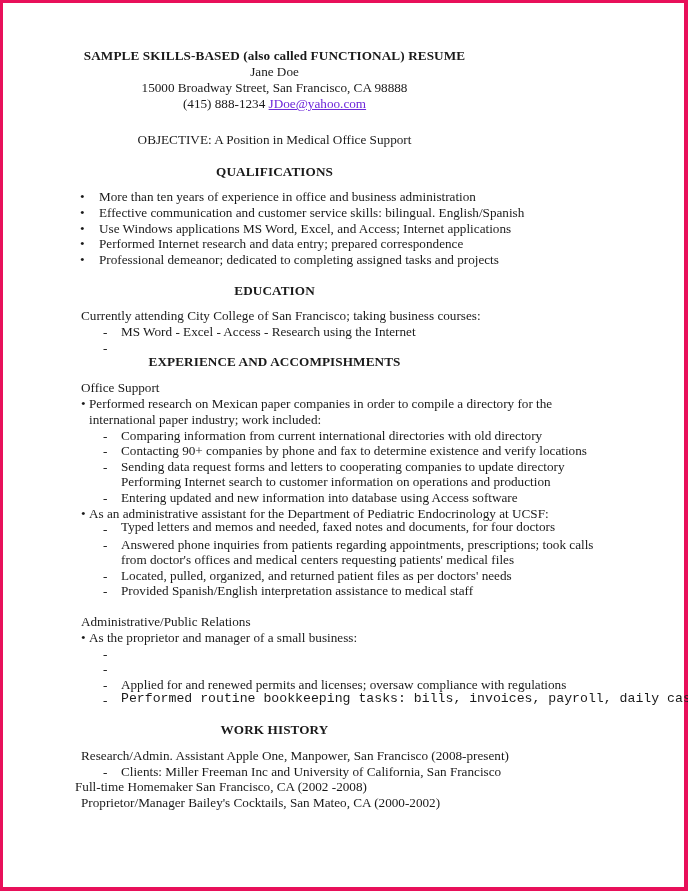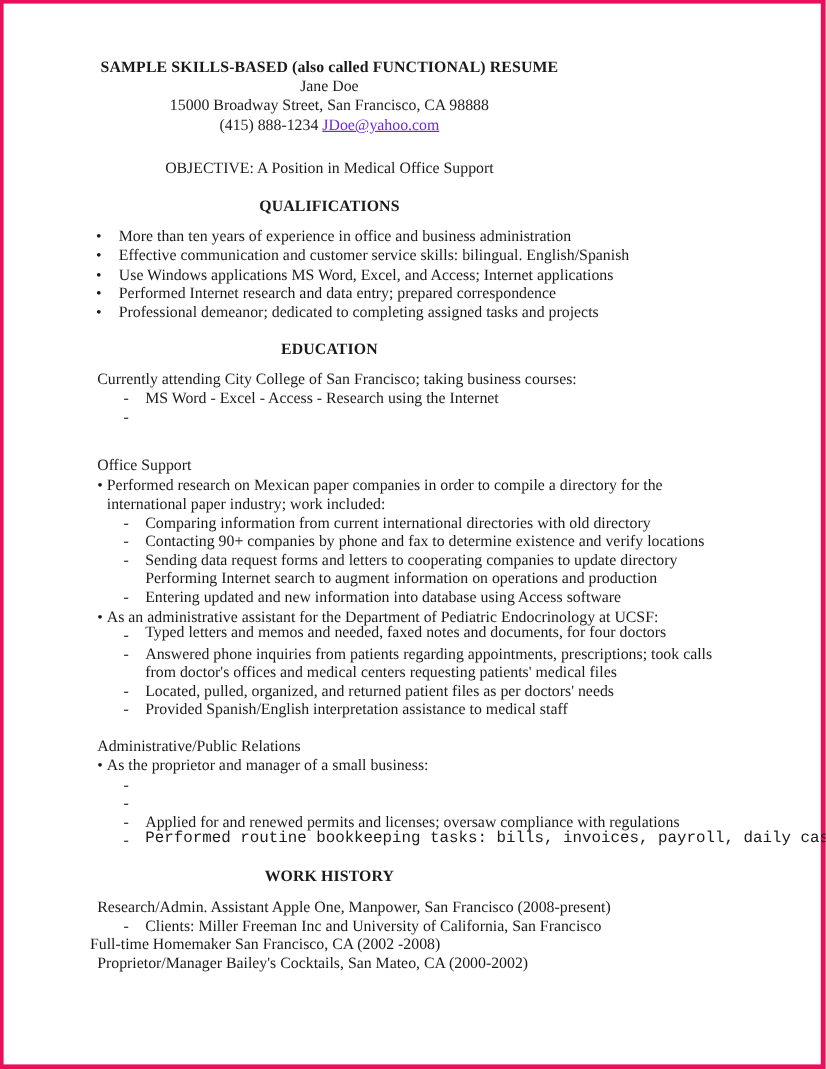--- a/index.html
+++ b/index.html
@@ -81,34 +81,35 @@
   <div class="abs" style="left:78px;top:305px;">Currently attending City College of San Francisco; taking business courses:</div>
   <div>
     <span class="abs" style="left:100px;top:321px;">-</span>
     <span class="abs" style="left:118px;top:321px;">MS Word - Excel - Access - Research using the Internet</span>
   </div>
   <div>
     <span class="abs" style="left:100px;top:337px;">-</span>
     <span class="abs" style="left:118px;top:337px;"></span>
   </div>
 
+  <div class="abs center heading" style="top:351px;">EXPERIENCE AND ACCOMPISHMENTS</div>
 
   <div class="abs bold" style="left:78px;top:377px;">Office Support</div>
 
   <span class="abs" style="left:78px;top:393px;">•</span>
   <span class="abs" style="left:86px;top:393px;">Performed research on Mexican paper companies in order to compile a directory for the</span>
   <span class="abs" style="left:86px;top:409px;">international paper industry; work included:</span>
 
   <span class="abs" style="left:100px;top:425px;">-</span>
   <span class="abs" style="left:118px;top:425px;">Comparing information from current international directories with old directory</span>
   <span class="abs" style="left:100px;top:440px;">-</span>
   <span class="abs" style="left:118px;top:440px;">Contacting 90+ companies by phone and fax to determine existence and verify locations</span>
   <span class="abs" style="left:100px;top:456px;">-</span>
   <span class="abs" style="left:118px;top:456px;">Sending data request forms and letters to cooperating companies to update directory</span>
-  <span class="abs" style="left:118px;top:471px;">Performing Internet search to augment information on operations and production</span>
+  <span class="abs" style="left:118px;top:471px;">Performing Internet search to customer information on operations and production</span>
   <span class="abs" style="left:100px;top:487px;">-</span>
   <span class="abs" style="left:118px;top:487px;">Entering updated and new information into database using Access software</span>
 
   <span class="abs" style="left:78px;top:503px;">•</span>
   <span class="abs" style="left:86px;top:503px;">As an administrative assistant for the Department of Pediatric Endocrinology at UCSF:</span>
 
   <span class="abs" style="left:100px;top:518px;">-</span>
   <span class="abs" style="left:118px;top:516px;text-align:right;">Typed letters and memos and needed, faxed notes and documents, for four doctors</span>
   <span class="abs" style="left:100px;top:534px;">-</span>
   <span class="abs" style="left:118px;top:534px;">Answered phone inquiries from patients regarding appointments, prescriptions; took calls</span>

